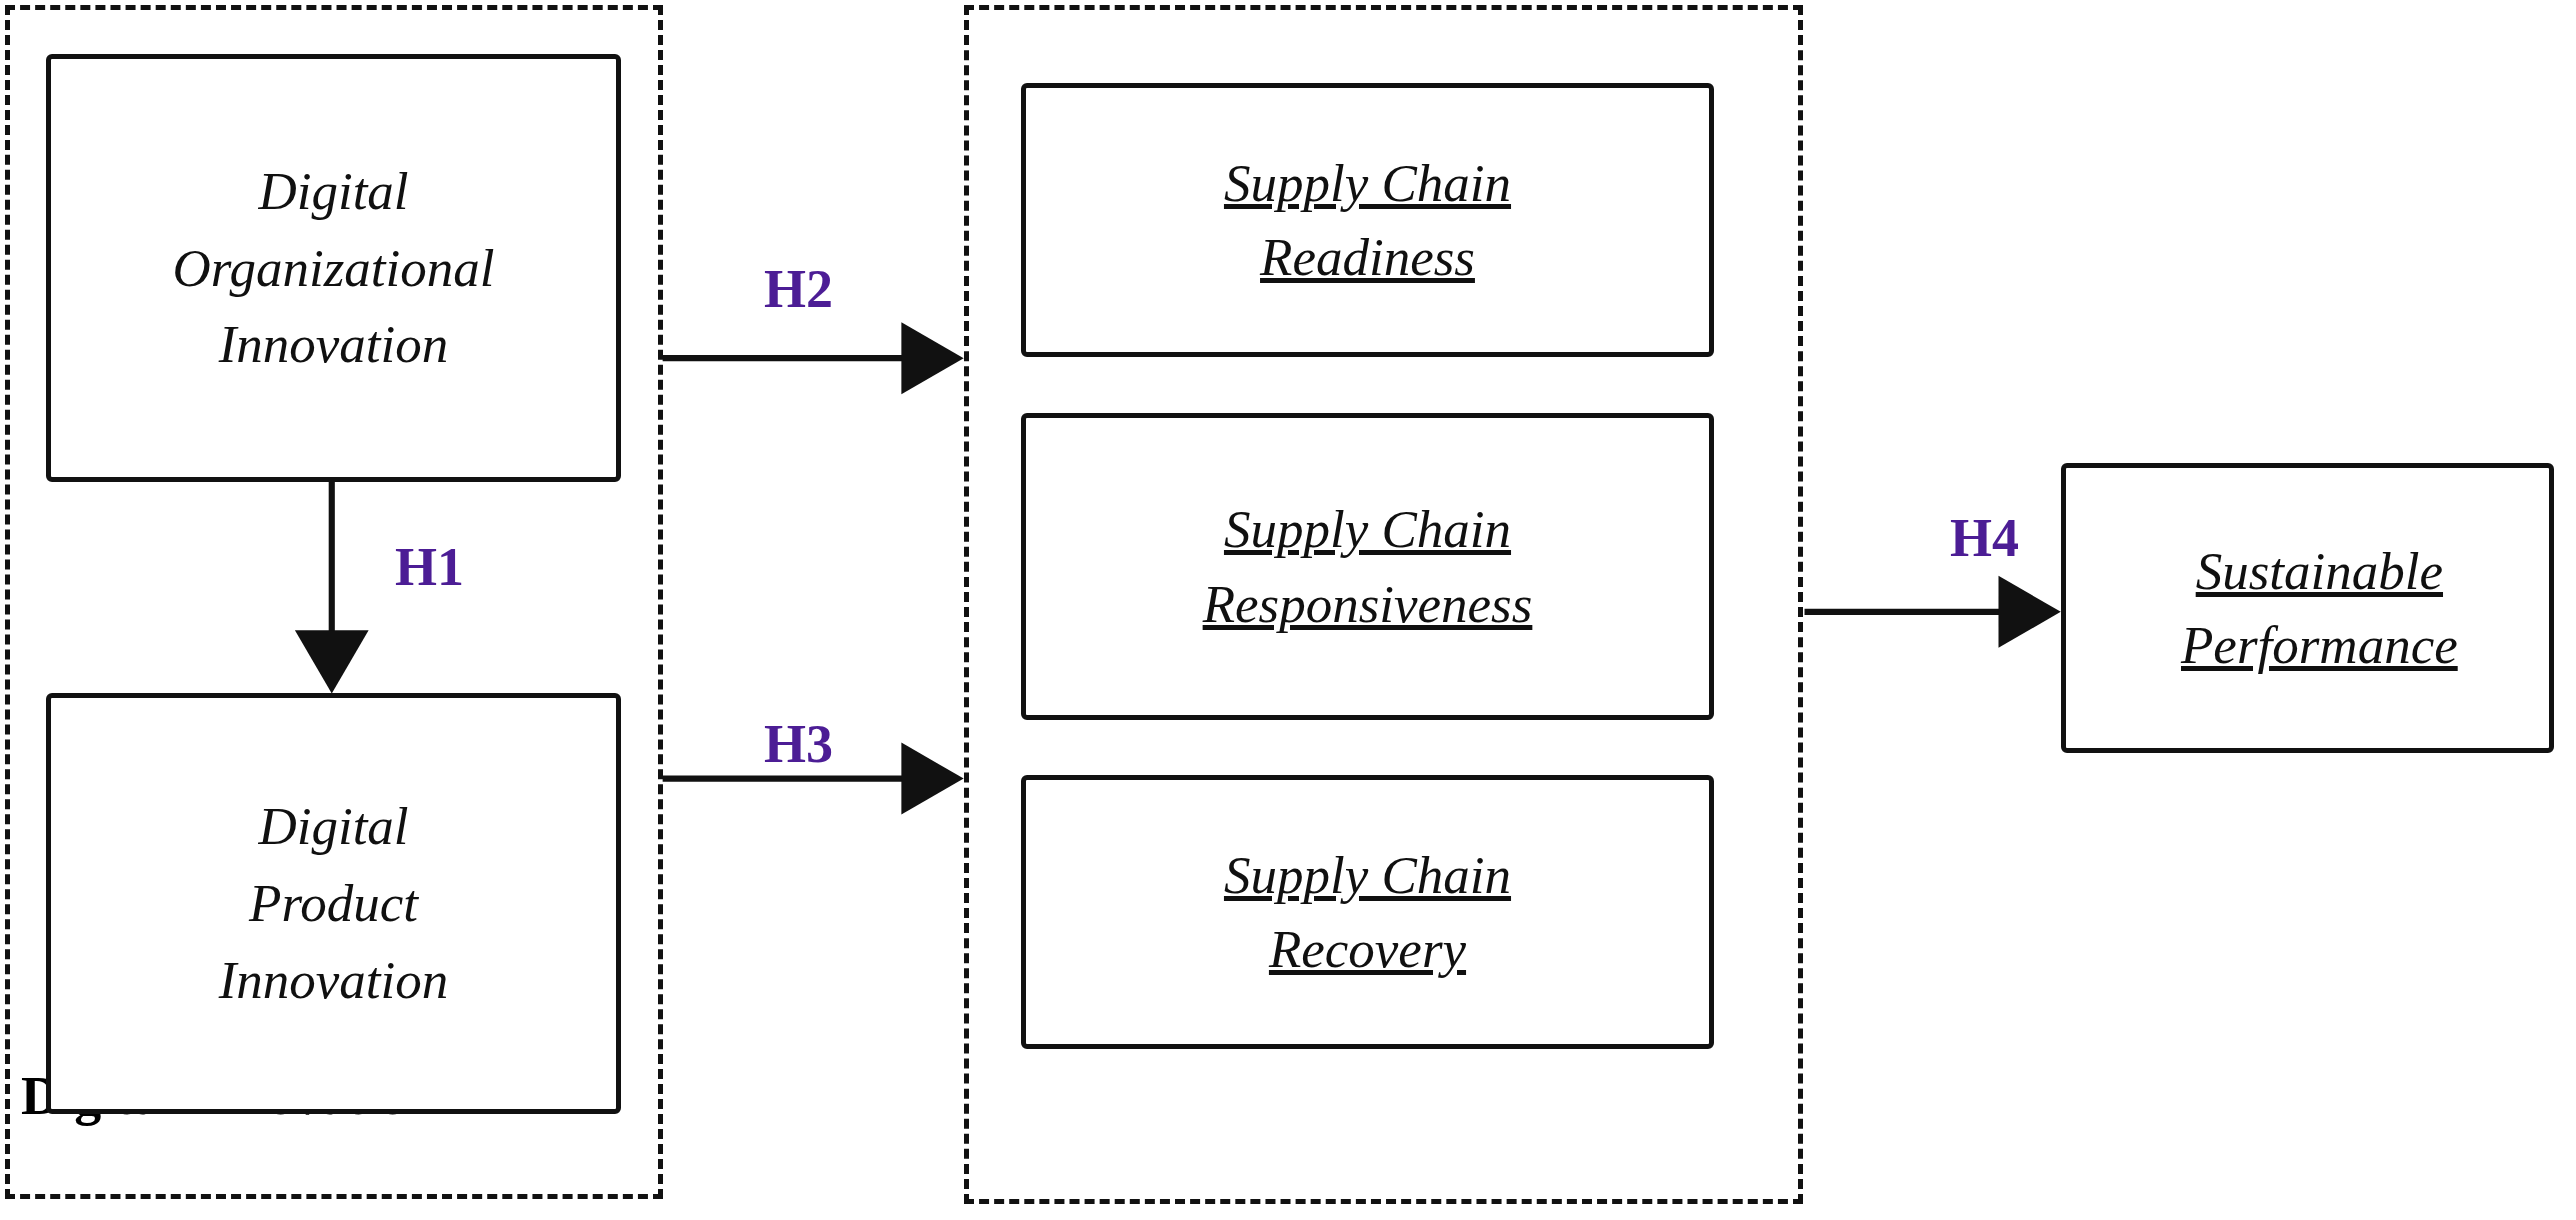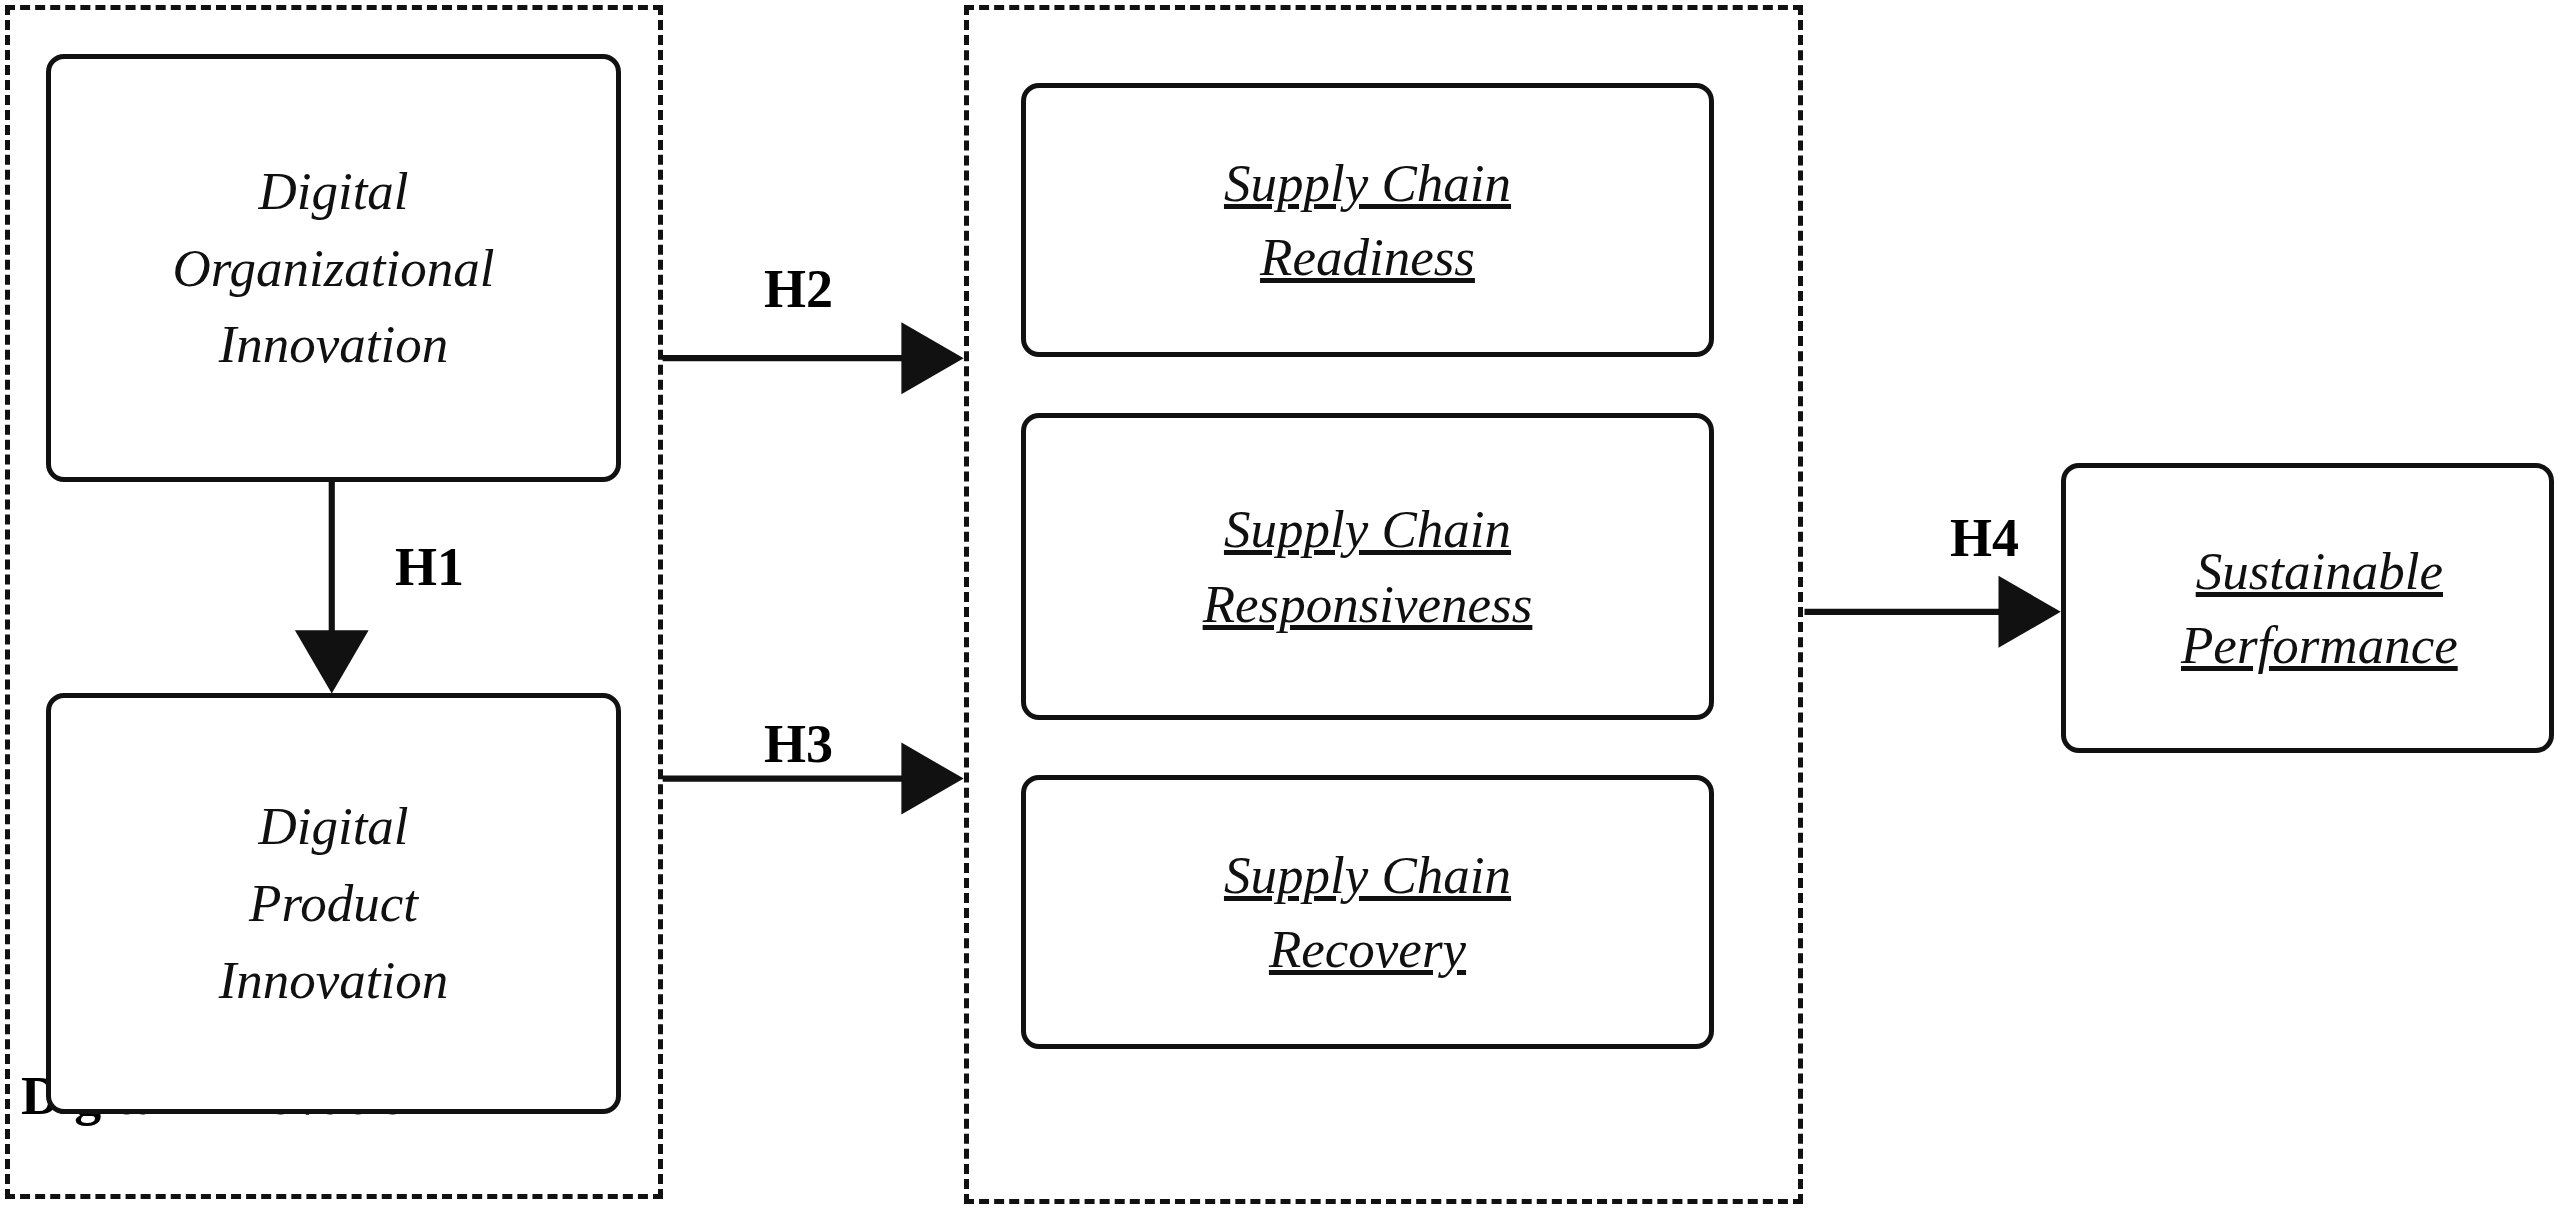--- a/index.html
+++ b/index.html
@@ -41,21 +41,21 @@
     line-height: 1;
     color: #000000;
     white-space: nowrap;
     letter-spacing: -0.4px;
   }
   
   .node {
     position: absolute;
     box-sizing: border-box;
     border: 5.3px solid #111111;
-    border-radius: 18px;
+    border-radius: 6px;
     background: #ffffff;
     display: flex;
     align-items: center;
     justify-content: center;
     text-align: center;
     padding: 5.3px 12.3px;
   }
   .node-label {
     font-family: "Liberation Serif", "DejaVu Serif", serif;
     font-style: italic;
@@ -70,21 +70,21 @@
     line-height: 1.4;
     text-decoration: underline;
   }
   
   .hyp-label {
     position: absolute;
     font-family: "Liberation Serif", "DejaVu Serif", serif;
     font-weight: bold;
     font-size: 54px;
     line-height: 1;
-    color: #000000;
+    color: #4c1d95;
     white-space: nowrap;
   }
 </style>
 </head>
 <body>
 
 <div id="diagram-root">
 
   <svg id="diagram-svg" viewBox="0 0 2935 1391" xmlns="http://www.w3.org/2000/svg">
 

